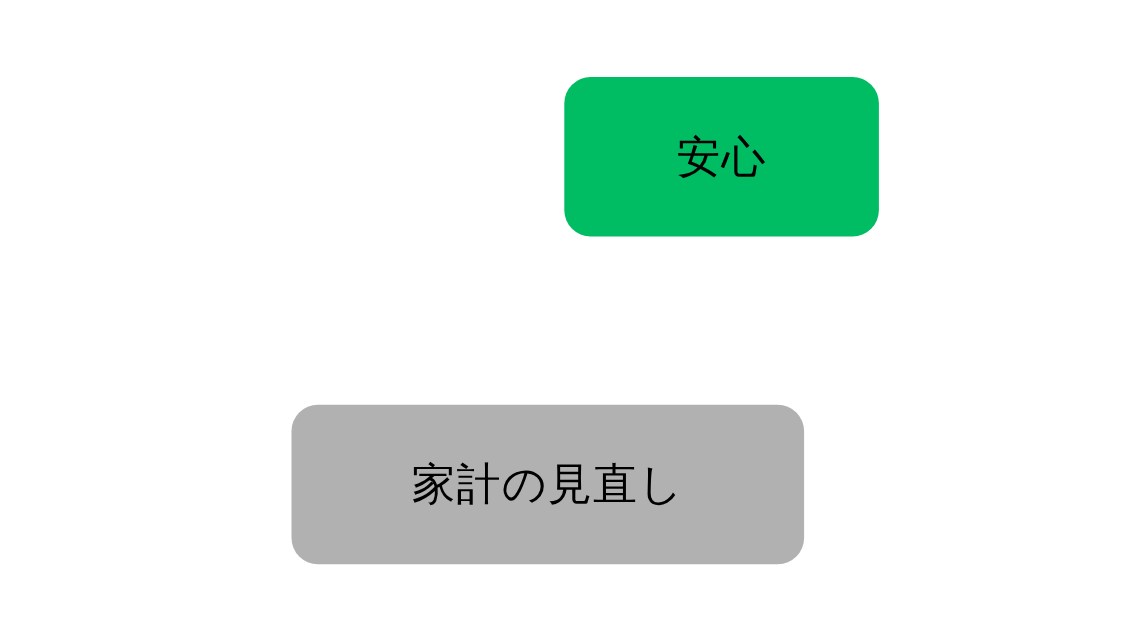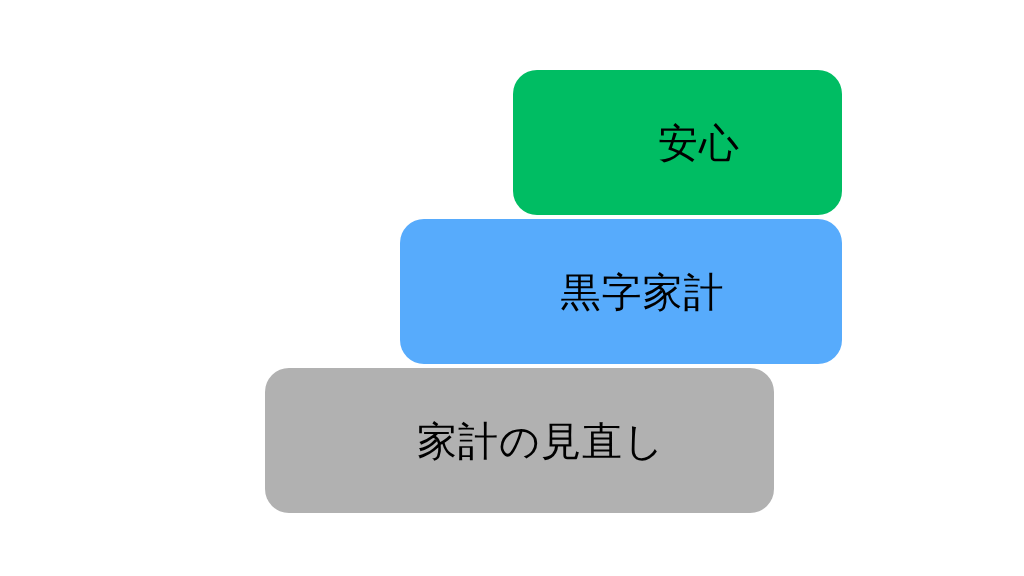--- a/index.html
+++ b/index.html
@@ -18,21 +18,20 @@
     width: 1024px;
     height: 576px;
     background: #ffffff;
   }
   .step {
     position: absolute;
     border-radius: 24px;
     display: flex;
     align-items: center;
     justify-content: center;
-    padding-left: 43px;
   }
   .step-label {
     font-size: 40px;
     line-height: 1;
     color: #000000;
     letter-spacing: 1px;
     white-space: nowrap;
   }
   .step-top {
     left: 513px;
@@ -55,21 +54,18 @@
 </style>
 </head>
 <body>
 
 <div class="canvas">
 
   <div class="step step-top" style="background-color: rgb(0, 189, 99);">
     <span class="step-label">安心</span>
   </div>
 
-  <div class="step step-middle" style="background-color: rgb(87, 171, 252);">
-    <span class="step-label">黒字家計</span>
-  </div>
 
   <div class="step step-bottom" style="background-color: rgb(177, 177, 177);">
     <span class="step-label">家計の見直し</span>
   </div>
 
 </div>
 
 </body></html>

